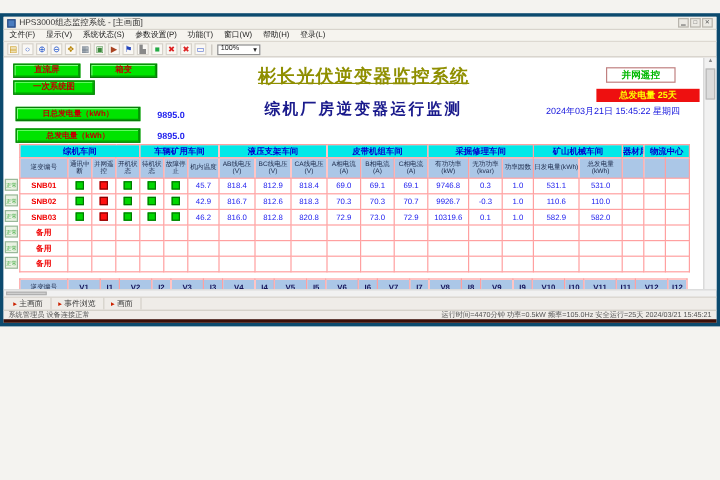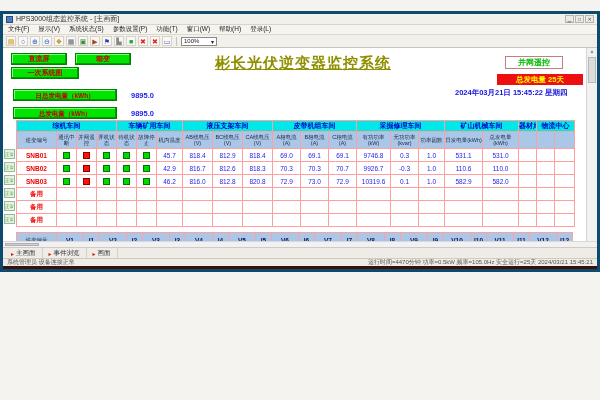--- a/index.html
+++ b/index.html
@@ -33,21 +33,21 @@
         font-weight:bold;text-align:center;box-shadow:inset -1px -1px 0 #00a000,inset 1px 1px 0 #80ff80;
         font-size:7px;line-height:10px;overflow:hidden}
   .main-title{position:absolute;left:300px;top:6px;transform:translateX(-50%);white-space:nowrap;
         color:#8f8f00;font-weight:bold;font-size:15px;text-decoration:underline;letter-spacing:1px}
   .sub-title{position:absolute;left:300px;top:34px;transform:translateX(-50%);white-space:nowrap;
         color:#1a1a8c;font-weight:bold;font-size:13px;letter-spacing:2px}
   .commbox{position:absolute;left:502px;top:8px;width:58px;height:13px;border:1px solid #c08080;
         color:#00b800;font-weight:bold;font-size:8px;line-height:11px;text-align:center}
   .safebox{position:absolute;left:494px;top:26px;width:86px;height:11px;background:#ee1010;
         color:#ffff00;font-weight:bold;font-size:7.5px;line-height:11px;text-align:center}
-  .datetime{position:absolute;left:452px;top:40px;color:#1515dd;font-weight:bold;font-size:7.5px;white-space:nowrap}
+  .datetime{position:absolute;left:452px;top:40px;color:#1515dd;font-weight:normal;font-size:7.5px;white-space:nowrap}
   .eval{position:absolute;color:#2222ee;font-weight:bold;font-size:7.5px}
   
   table{border-collapse:collapse;table-layout:fixed;position:absolute;left:13px;background:#fff}
   th,td{border:1px solid #ffa0a0;padding:0;text-align:center;overflow:hidden}
   th.grp{background:#00e8e8;color:#0000cc;font-weight:bold;font-size:7px;height:11px;white-space:nowrap}
   th.colh{background:#abc7e7;color:#1c2a4a;font-weight:normal;font-size:5.5px;line-height:1.1;height:17px}
   td{height:13px;color:#2222ee;font-size:6.5px}
   td.id{color:#f00000;font-weight:bold;font-size:6.5px}
   .light{display:inline-block;width:7px;height:7px;vertical-align:middle}
   .light.on{background:#00d800;border:1px solid #007800}
@@ -117,20 +117,21 @@
     </span>
   </div>
 
   <div class="content">
 
     <div class="gbtn" style="left:8px;top:5px;width:56px;height:12px">直流屏</div>
     <div class="gbtn" style="left:72px;top:5px;width:56px;height:12px">箱变</div>
     <div class="gbtn" style="left:8px;top:19px;width:68px;height:12px">一次系统图</div>
 
     <div class="main-title">彬长光伏逆变器监控系统</div>
+    <div class="sub-title">综机厂房逆变器运行监测</div>
 
     <div class="commbox">并网遥控</div>
     <div class="safebox">总发电量 25天</div>
     <div class="datetime">2024年03月21日 15:45:22 星期四</div>
 
     <div class="gbtn" style="left:10px;top:41px;width:104px;height:12px;font-size:6.5px;line-height:11px">日总发电量（kWh）</div>
     <div class="eval" style="left:128px;top:43px">9895.0</div>
     <div class="gbtn" style="left:10px;top:59px;width:104px;height:12px;font-size:6.5px;line-height:11px">总发电量（kWh）</div>
     <div class="eval" style="left:128px;top:61px">9895.0</div>
 

